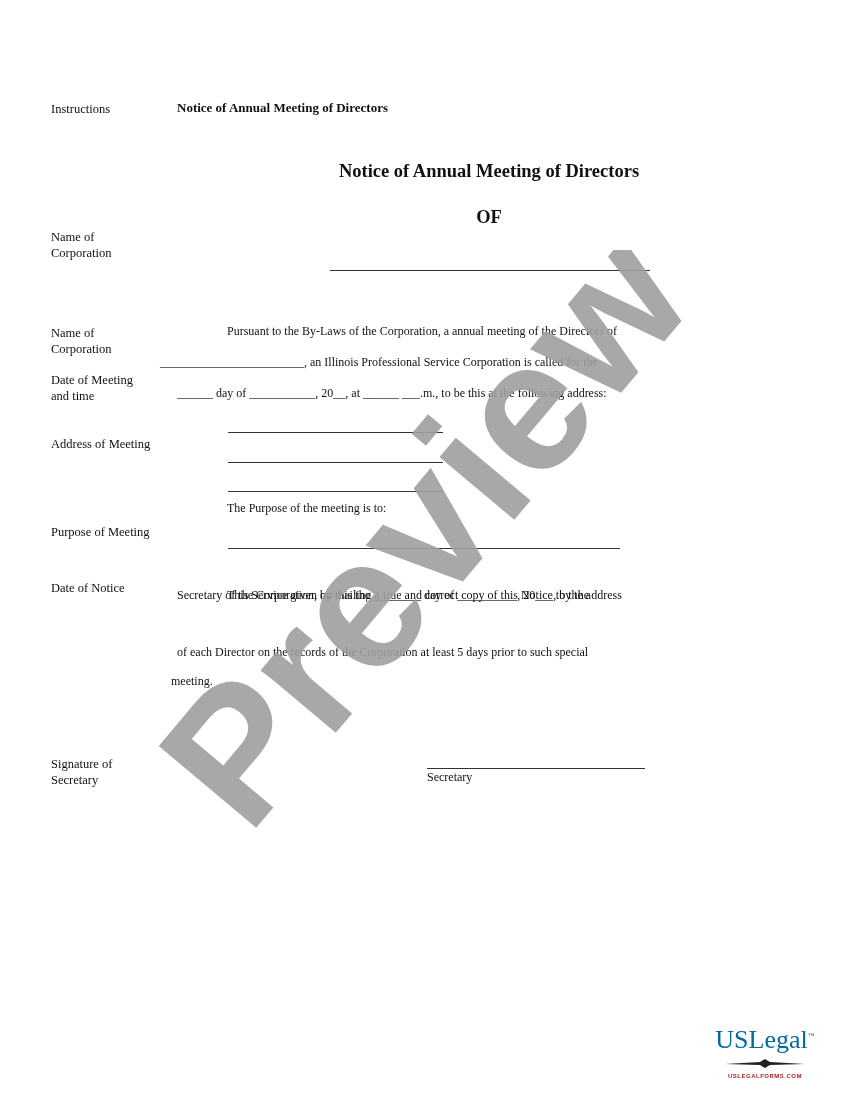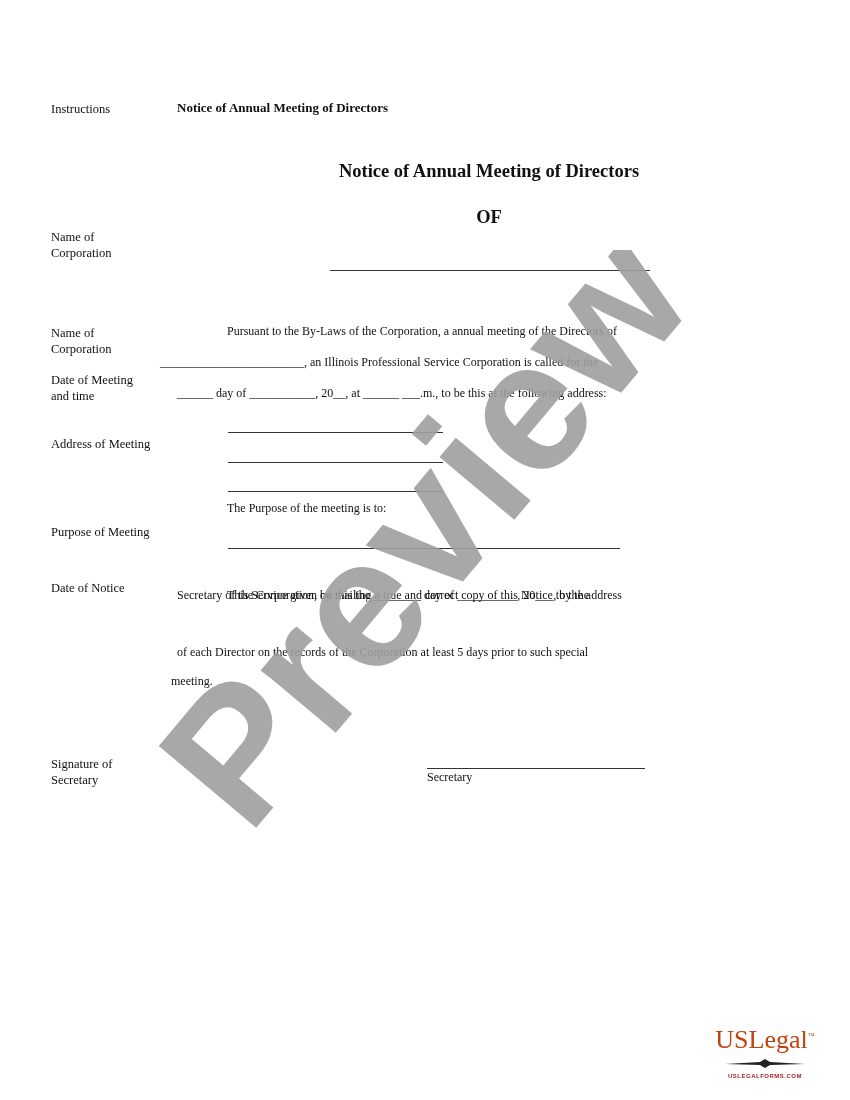--- a/index.html
+++ b/index.html
@@ -6,21 +6,21 @@
   body { width:850px; height:1100px; background:#fff; position:relative; overflow:hidden; font-family:"Liberation Serif", serif; color:#111; }
   .abs { position:absolute; }
   .side { font-size:12.5px; line-height:16px; left:51px; }
   .hdr-title { left:177px; top:100px; font-weight:bold; font-size:13px; }
   .title { left:0; width:978px; text-align:center; top:161px; font-weight:bold; font-size:18.5px; }
   .of { left:0; width:978px; text-align:center; top:207px; font-weight:bold; font-size:18.5px; }
   .line { font-size:12px; white-space:pre; }
   .rule { height:0; border-bottom:1px solid #333; }
   .watermark { left:90px; top:250px; width:720px; height:600px; pointer-events:none; }
   .logo { left:705px; top:1025px; width:120px; text-align:center; }
-  .logo-text { font-family:"Liberation Serif", serif; font-size:26px; color:#c2410c; letter-spacing:0px; font-weight:normal; }
+  .logo-text { font-family:"Liberation Serif", serif; font-size:26px; color:#0369a1; letter-spacing:0px; font-weight:normal; }
   .logo-url { font-family:"Liberation Sans", sans-serif; font-size:6px; color:#a3232b; font-weight:bold; letter-spacing:0.5px; }
 </style>
 </head>
 <body>
 
 <div class="abs side" style="top:101px;">Instructions</div>
 <div class="abs hdr-title">Notice of Annual Meeting of Directors</div>
 
 <div class="abs title">Notice of Annual Meeting of Directors</div>
 <div class="abs of">OF</div>

